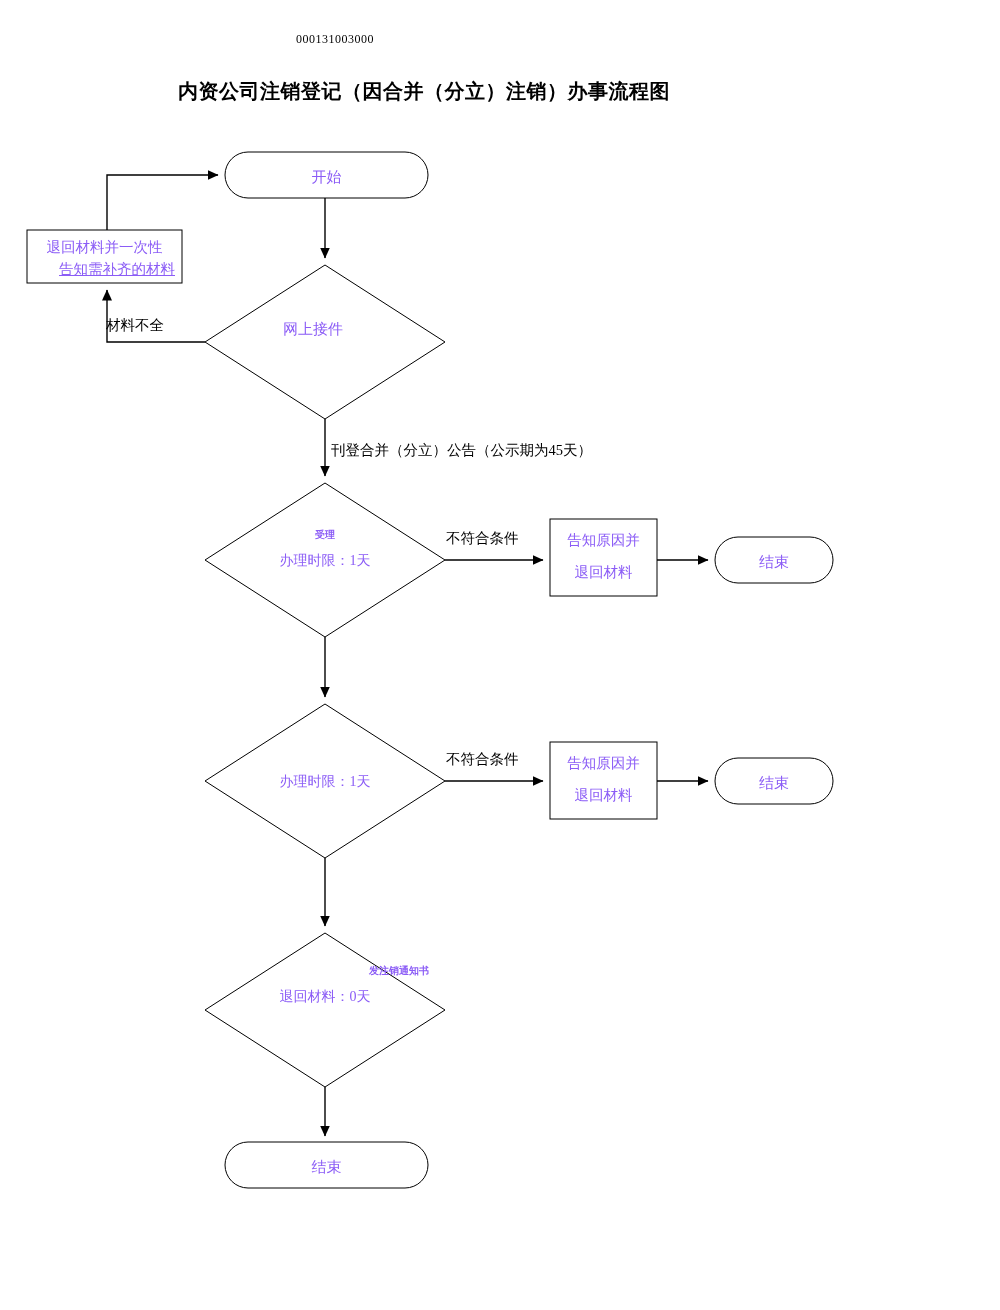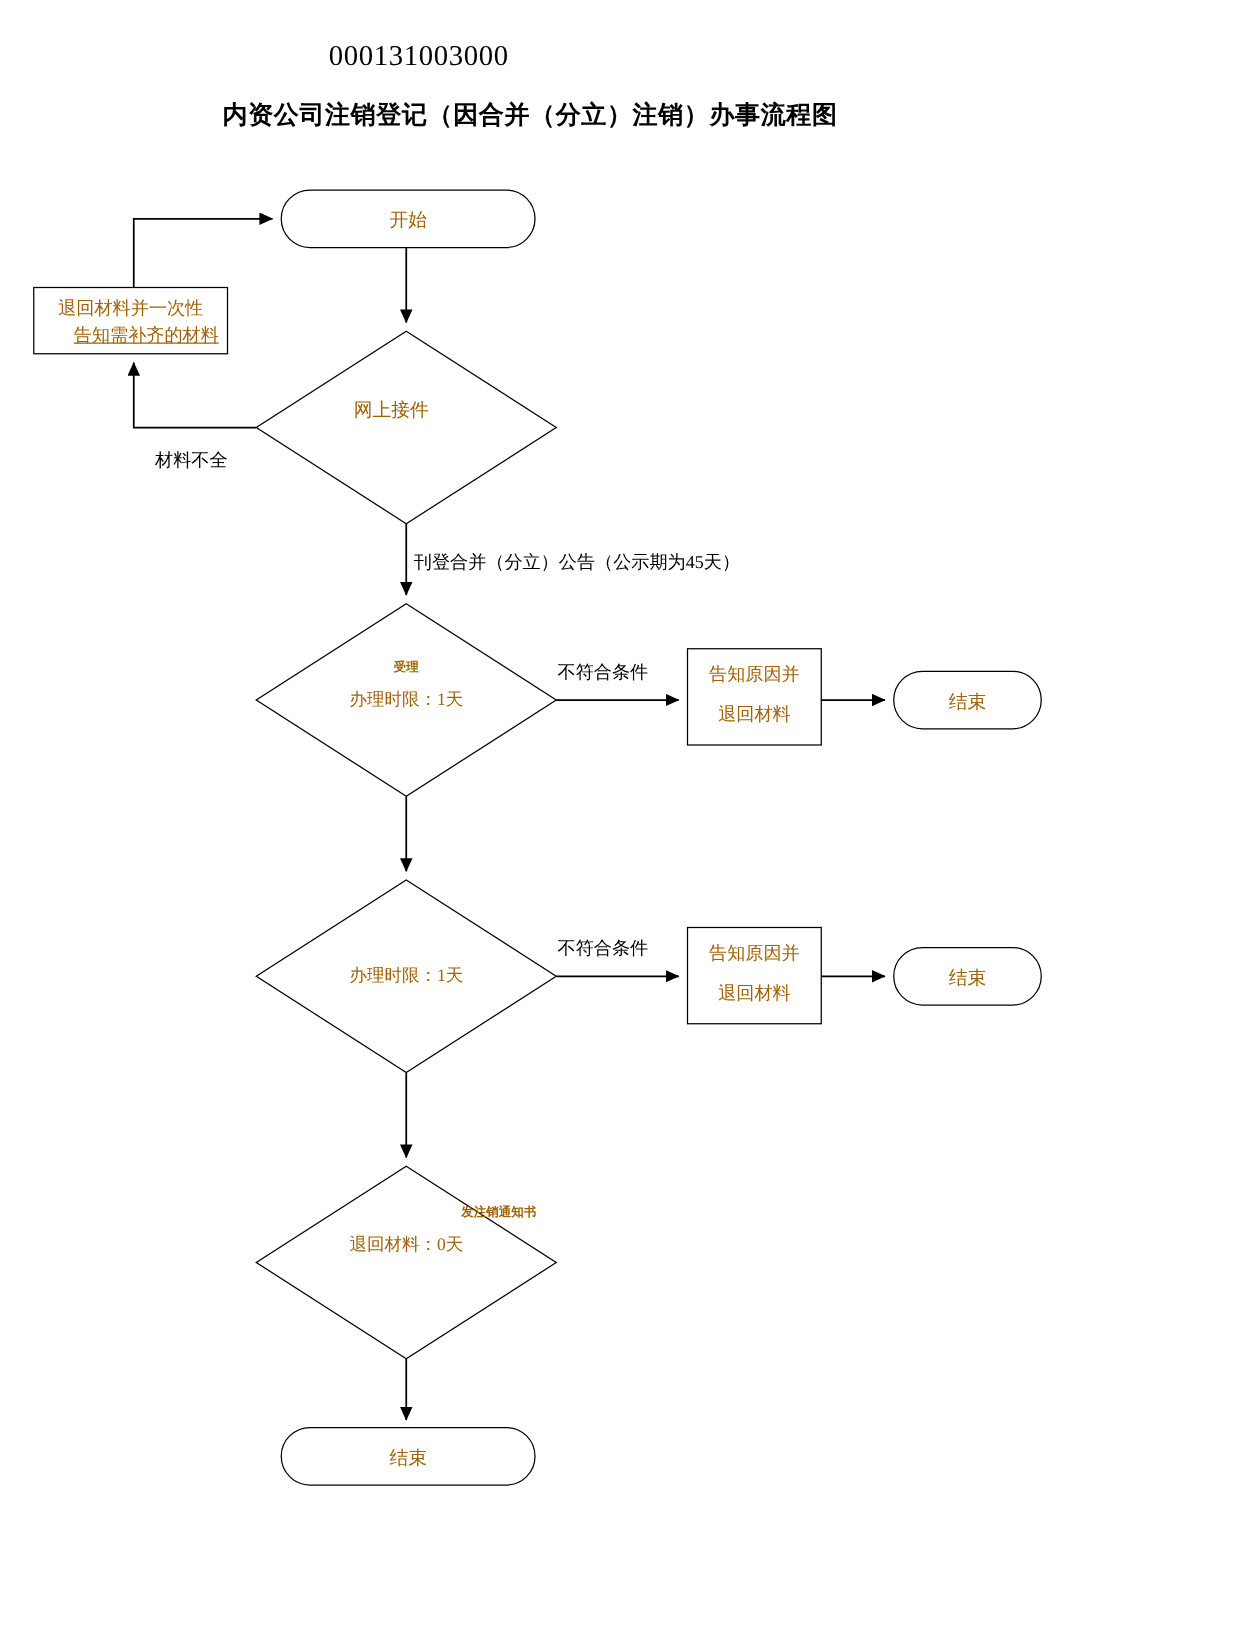--- a/index.html
+++ b/index.html
@@ -20,21 +20,21 @@
     left: 0; top: 0;
     width: 1000px;
     height: 1310px;
   }
   .doc-code {
     position: absolute;
     left: 0;
     top: 32px;
     width: 670px;
     text-align: center;
-    font-size: 23px;
+    font-size: 12px;
     letter-spacing: 0.5px;
     font-family: "Liberation Serif", "DejaVu Serif", serif;
   }
   .doc-title {
     position: absolute;
     left: 0;
     top: 78px;
     width: 780px;
     text-align: center;
     font-size: 20px;
@@ -69,21 +69,21 @@
     font-family: "Liberation Serif", "DejaVu Serif", serif;
     font-size: 14.5px;
     color: #000000;
     white-space: nowrap;
     line-height: 1.35;
   }
   .node-text {
     position: absolute;
     text-align: center;
     font-family: "Liberation Serif", "DejaVu Serif", serif;
-    color: #a16207;
+    color: #8b5cf6;
     white-space: nowrap;
     line-height: 1.5;
   }
   .t-term { font-size: 15px; }
   .t-diamond-title { font-size: 10px; font-weight: bold; }
   .t-diamond-sub { font-size: 14px; }
   .t-box { font-size: 14.5px; }
 </style>
 </head>
 <body>
@@ -166,21 +166,21 @@
   <div class="node-text t-box" style="left:550px; top:753px; width:107px;">告知原因并</div>
   <div class="node-text t-box" style="left:550px; top:785px; width:107px;">退回材料</div>
 
   <div class="node-text t-term" style="left:715px; top:772px; width:118px;">结束</div>
 
   <div class="node-text t-diamond-title" style="left:189px; top:963px; width:240px;text-align:right;">发注销通知书</div>
   <div class="node-text t-diamond-sub" style="left:205px; top:986px; width:240px;">退回材料：0天</div>
 
   <div class="node-text t-term" style="left:225px; top:1156px; width:203px;">结束</div>
 
-  <div class="lbl" style="left:124px; top:316px;margin-top:44px;">材料不全</div>
+  <div class="lbl" style="left:106px; top:316px;">材料不全</div>
 
   <div class="lbl" style="left:331px; top:441px;">刊登合并（分立）公告（公示期为45天）</div>
 
   <div class="lbl" style="left:446px; top:529px;">不符合条件</div>
 
   <div class="lbl" style="left:446px; top:750px;">不符合条件</div>
 
 </div>
 
 </body></html>

